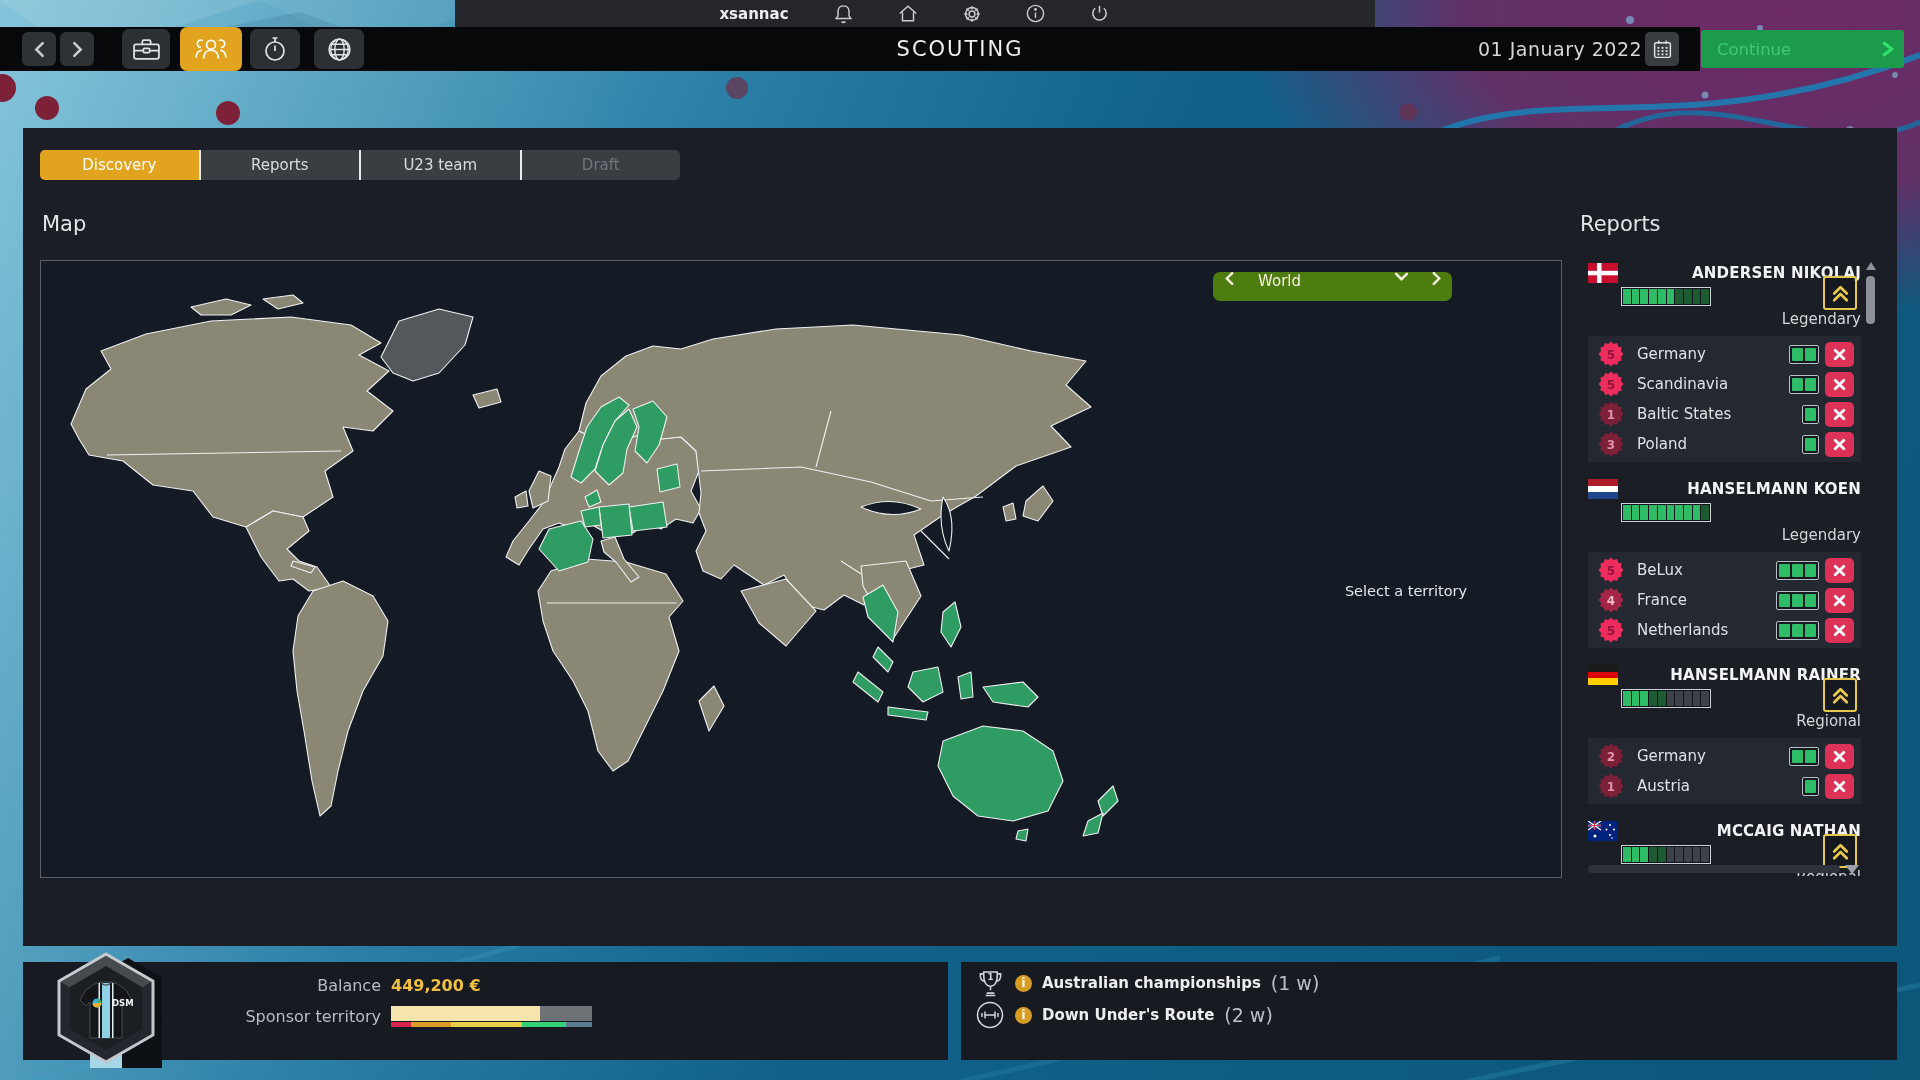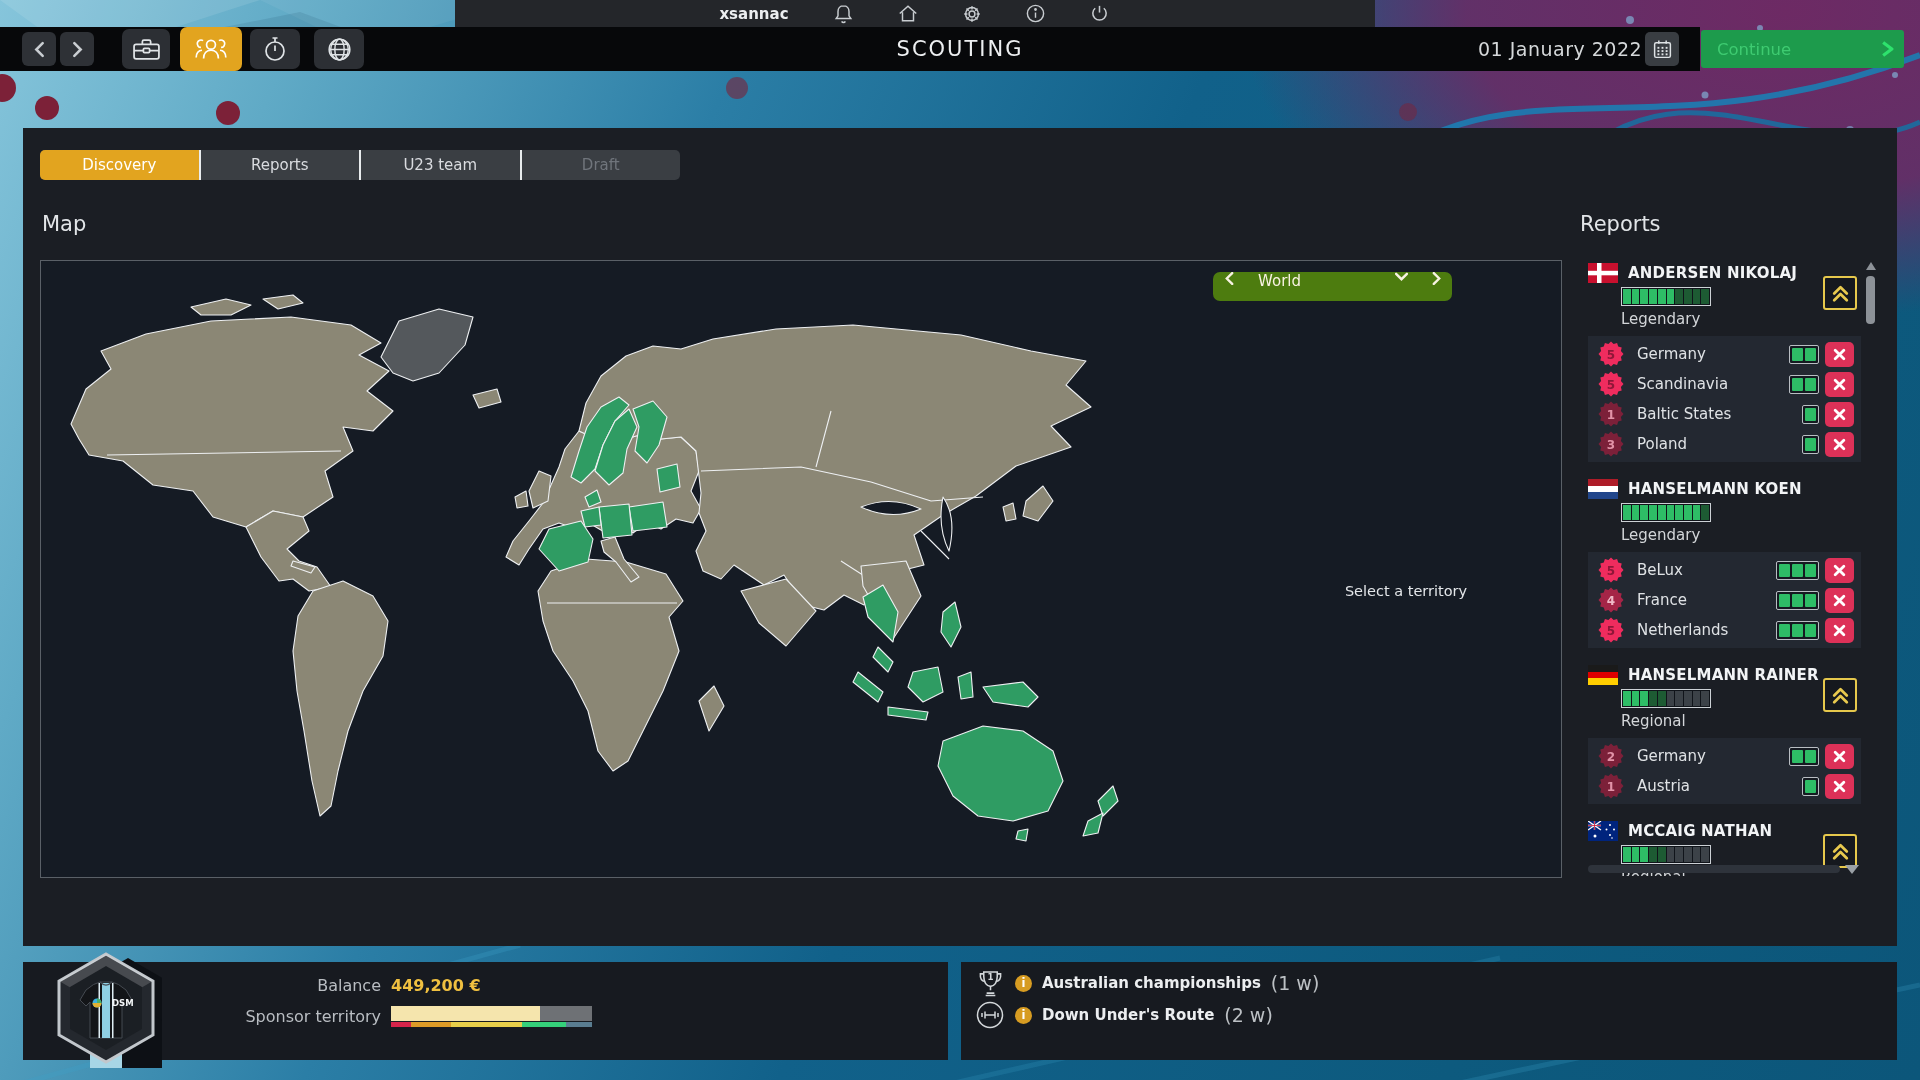--- a/index.html
+++ b/index.html
@@ -50,21 +50,21 @@
   .worldmap .hl{fill:var(--map-highlight);} .worldmap .sealake{fill:var(--map-sea);}
   .worldmap .borderline{fill:none;}
   .world-selector{position:absolute;left:1172px;top:11px;width:239px;height:29px;background:#4d7c0f;border-radius:7px;
     color:#f8f2e2;font-size:15px;display:flex;align-items:flex-start;cursor:pointer;}
   .world-selector .wchev{display:flex;align-items:center;}
   .ws-label{margin-left:24px;}
   .map-hint{position:absolute;left:1250px;top:322px;width:230px;text-align:center;font-size:14.5px;color:#e3e6e9;}
   
   .scouts-area{position:absolute;left:1565px;top:132px;width:273px;height:616px;overflow:hidden;}
   .scout-card{margin-bottom:14px;}
-  .scout-head{position:relative;min-height:64px;padding:2px 0 2px 0;cursor:pointer;}
+  .scout-head{position:relative;min-height:64px;padding:2px 0 2px 0;cursor:pointer;text-align:right;}
   .flag{position:absolute;left:0;top:3px;width:30px;height:20px;display:block;}
   .scout-name{margin-left:40px;font-size:15px;font-weight:bold;color:#f2f4f6;letter-spacing:.2px;line-height:22px;white-space:nowrap;}
   .skillbar{margin:3px 0 4px 33px;width:86px;height:15px;border:1px solid #ccd1d5;display:flex;gap:1px;padding:1px;background:#10141a;box-sizing:content-box;}
   .skillbar .cell{flex:1;}
   .cell.f{background:var(--scout-bar-filled);} .cell.p{background:var(--scout-bar-partial);} .cell.e{background:var(--scout-bar-empty);}
   .scout-level{margin-left:33px;font-size:15px;color:#d3d6d9;}
   .collapse-btn{position:absolute;right:4px;top:16px;width:34px;height:34px;background:rgba(18,22,28,.65);
     border:2px solid #e6c84c;border-radius:3px;display:flex;align-items:center;justify-content:center;cursor:pointer;padding:0;}
   .territories{background:#232831;margin-top:6px;padding:3px 0;}
   .t-row{display:flex;align-items:center;height:30px;padding:0 7px 0 10px;}

